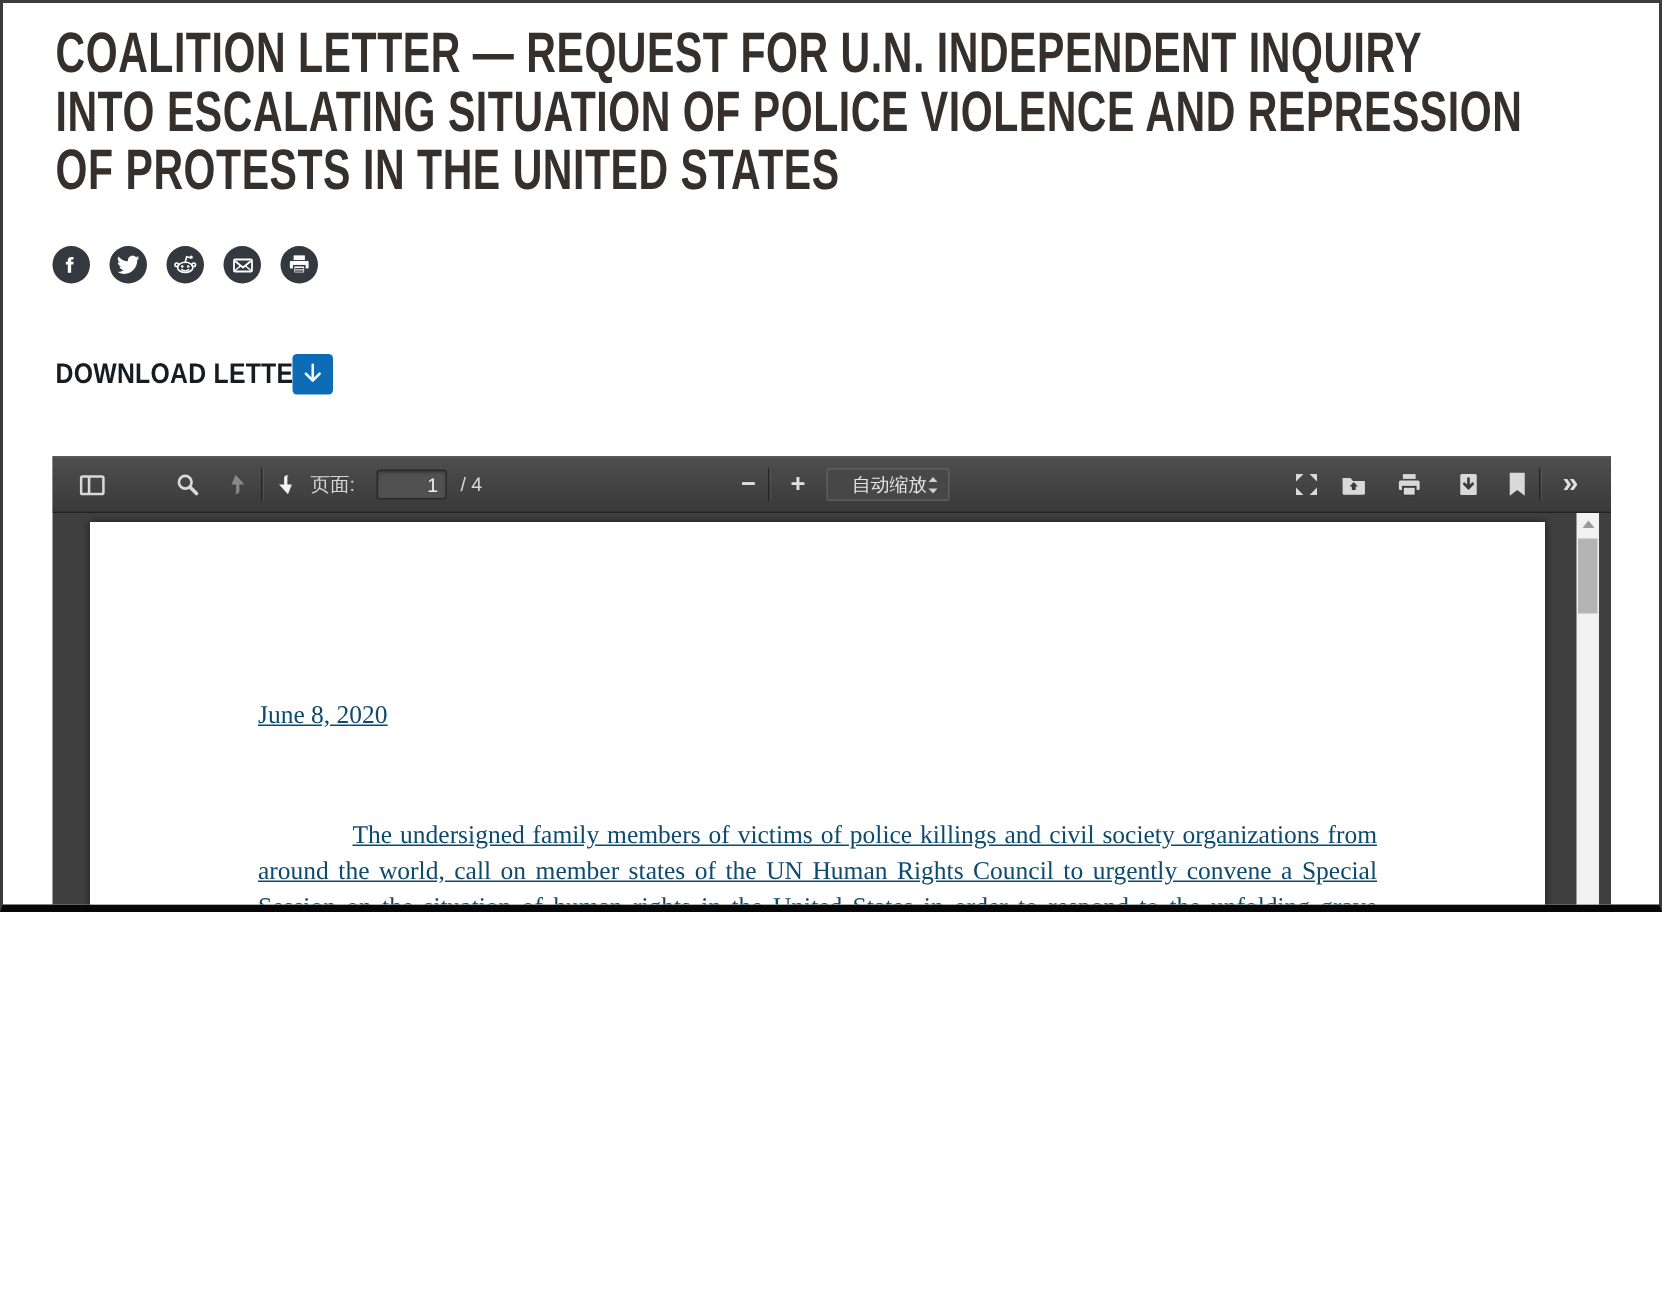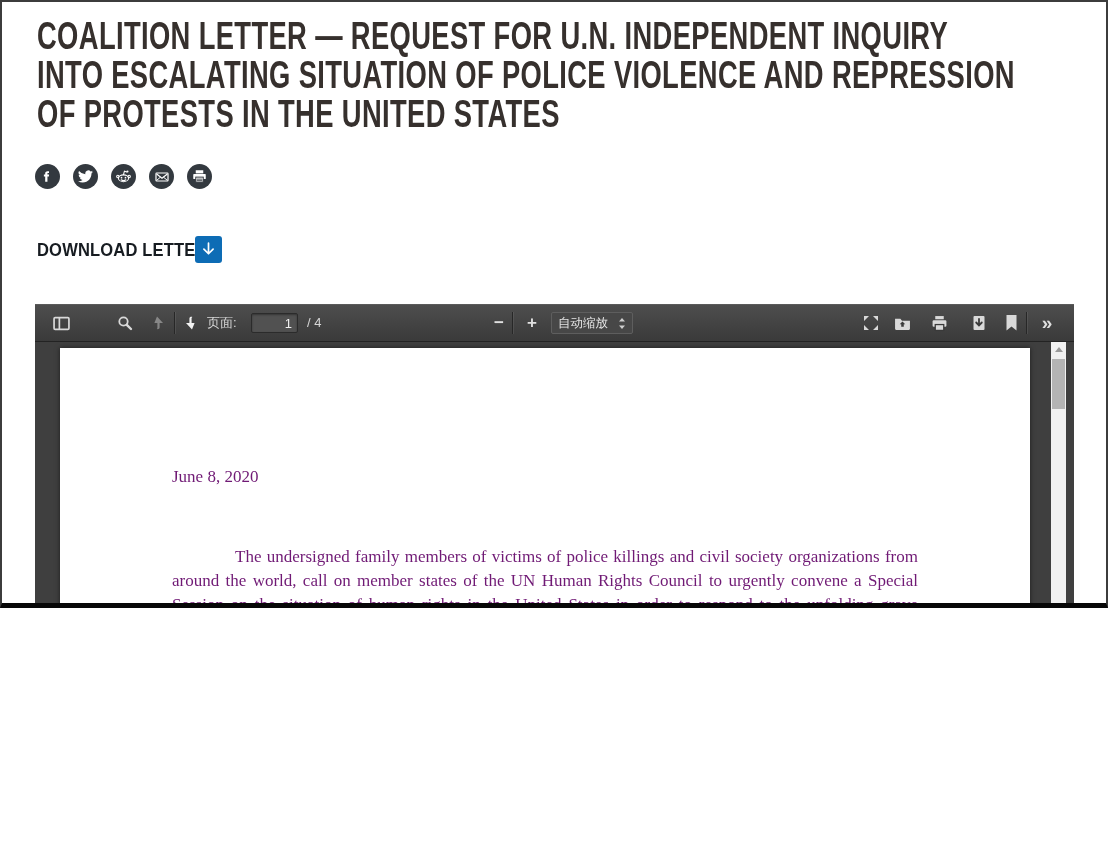--- a/index.html
+++ b/index.html
@@ -42,29 +42,29 @@
   .tlabel { position:absolute; top:0; height:38px; line-height:38px; font-size:13px;
             color:#d6d6d6;text-align:right; }
   .page-input { position:absolute; left:216px; top:9px; width:47px; height:20px;
                 background:#515151; border:1px solid #2b2b2b; border-radius:2px;
                 color:#f0f0f0; font-size:13px; text-align:right; padding-right:5px;
                 box-shadow:inset 0 1px 2px rgba(0,0,0,0.35); font-family:"Liberation Sans",sans-serif; }
   .zoom-select { position:absolute; left:516px; top:8px; width:82px; height:22px;
                  background:#474747; border:1px solid #5e5e5e; border-radius:2px;
                  display:flex; align-items:center; font-size:12.5px; color:#e4e4e4;
                  padding:0 6px; cursor:pointer; }
-  .zoom-select .zs-label { flex:1; white-space:nowrap; overflow:hidden; }
+  .zoom-select .zs-label { flex:1; white-space:nowrap; overflow:hidden;text-align:right; }
   .glyphbtn { font-size:17px; font-weight:700; color:#e0e0e0; }
   .more-glyph { font-size:19px; font-weight:700; color:#e0e0e0; }
 
   
   .pdfpage { position:absolute; left:25px; top:44px; width:970px; height:760px;
              background:#fff; box-shadow:0 0 5px rgba(0,0,0,0.55); }
   .doc { padding:117px 112px 0 112px; font-family:"Liberation Serif", serif;
-         font-size:17px; line-height:24px; color:#701a75; }
+         font-size:17px; line-height:24px; color:#0c4a6e;text-decoration:underline; }
   .doc .recipient { margin-top:49px; }
   .doc .subject { margin-top:49px; font-weight:700; text-align:justify; }
   .doc .salutation { margin-top:50px; }
   .doc .bodytext { margin-top:56px; text-align:justify; text-indent:63px; }
 
   
   .sbar { position:absolute; right:8px; top:38px; bottom:0; width:15px; background:#f1f1f1; }
   .sb-up { position:absolute; top:0; left:0; width:15px; height:15px; display:flex;
            align-items:center; justify-content:center; cursor:pointer; }
   .sb-up .tri { width:0; height:0; border-left:4px solid transparent;

